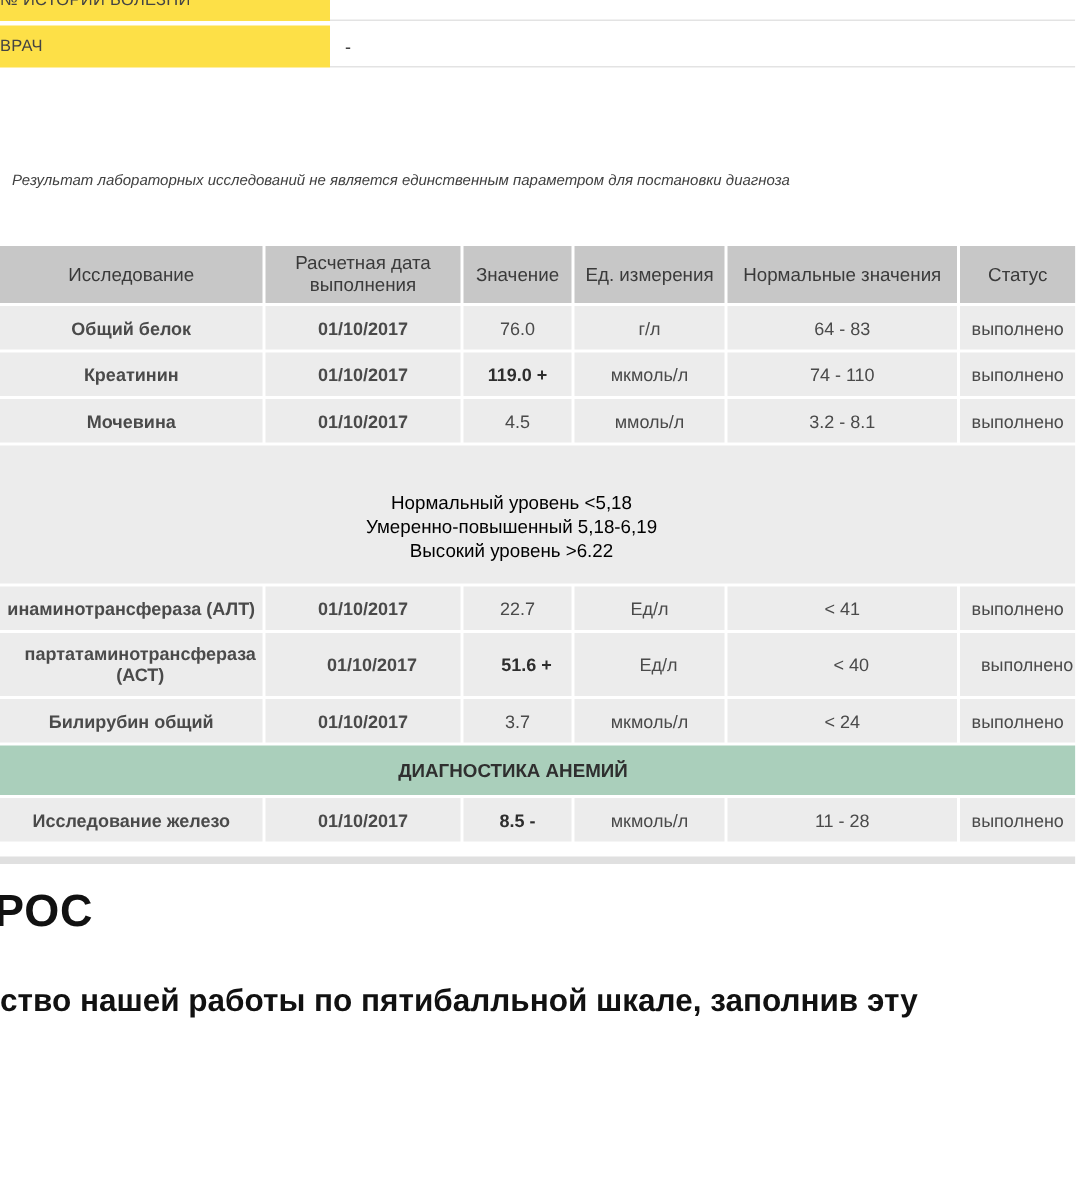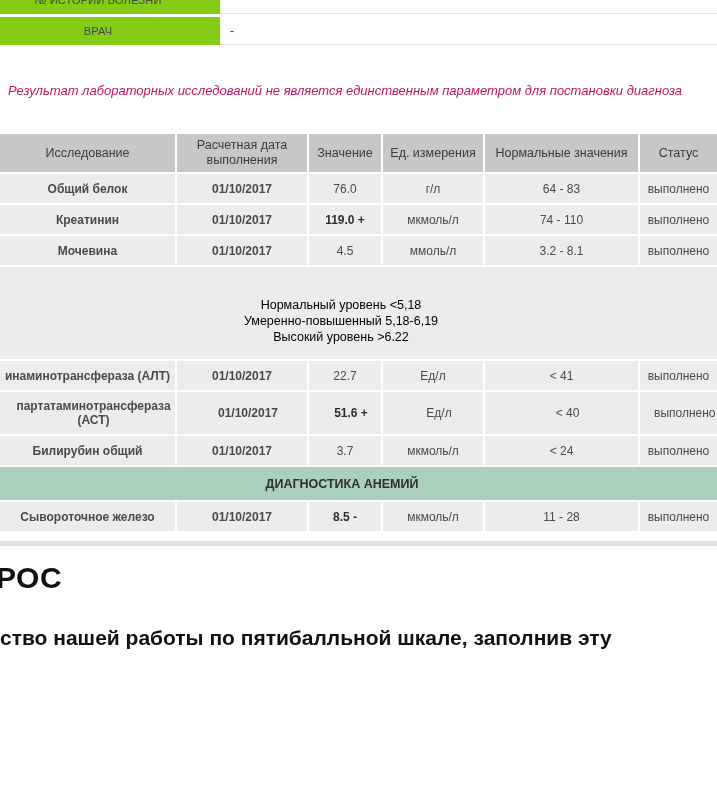--- a/index.html
+++ b/index.html
@@ -5,33 +5,33 @@
   html,body{margin:0;padding:0;background:#fff;}
   .page{
     position:relative;width:717px;height:797px;overflow:hidden;background:#fff;
     font-family:"Liberation Sans","DejaVu Sans",sans-serif;color:#333;
   }
   
   .info-rows{padding-top:0;}
   .info-row{display:flex;}
   .info-row + .info-row{margin-top:3px;}
   .info-label{
-    width:220px;background:#84cc16;display:flex;justify-content:center;align-items:center;
+    width:220px;background:#fde047;display:flex;justify-content:flex-start;align-items:center;
     padding-right:24px;box-sizing:border-box;font-size:11px;letter-spacing:.2px;color:#444;
     text-transform:uppercase;
   }
   .info-value{flex:1;background:#fff;border-bottom:1px solid #e3e3e3;
     display:flex;align-items:center;padding-left:10px;font-size:12px;color:#333;}
   .info-row.clipped{height:14px;overflow:hidden;}
   .info-row.clipped .info-label{align-items:flex-start;}
   .info-row.clipped .info-label span{display:inline-block;line-height:14px;margin-top:-7px;}
   .info-row.full{height:28px;}
   
   .disclaimer{
-    margin:38px 0 0 8px;font-size:13px;font-style:italic;color:#be185d;line-height:15px;
+    margin:68px 0 0 8px;font-size:10px;font-style:italic;color:#404040;line-height:15px;
   }
   .alert-box{
     margin:11px 0 0 3px;width:702px;height:24px;border:2px solid var(--alert-red,#ee0000);
     display:flex;align-items:center;padding-left:7px;box-sizing:content-box;
   }
   .alert-box span{
     font-size:13px;font-weight:bold;font-style:italic;color:var(--alert-red,#ee0000);
   }
   
   table.results{
@@ -168,21 +168,21 @@
           <td class="c-date">01/10/2017</td>
           <td class="c-value">3.7</td>
           <td class="c-unit">мкмоль/л</td>
           <td class="c-normal">&lt; 24</td>
           <td class="c-status">выполнено</td>
         </tr>
         <tr class="section-row">
           <td colspan="6">ДИАГНОСТИКА АНЕМИЙ</td>
         </tr>
         <tr class="data-row">
-          <td class="c-name">Сывороточное железо</td>
+          <td class="c-name">Исследование железо</td>
           <td class="c-date">01/10/2017</td>
           <td class="c-value flag">8.5 -</td>
           <td class="c-unit">мкмоль/л</td>
           <td class="c-normal">11 - 28</td>
           <td class="c-status">выполнено</td>
         </tr>
       </tbody>
   </table>
 
   <div class="divider"></div>

